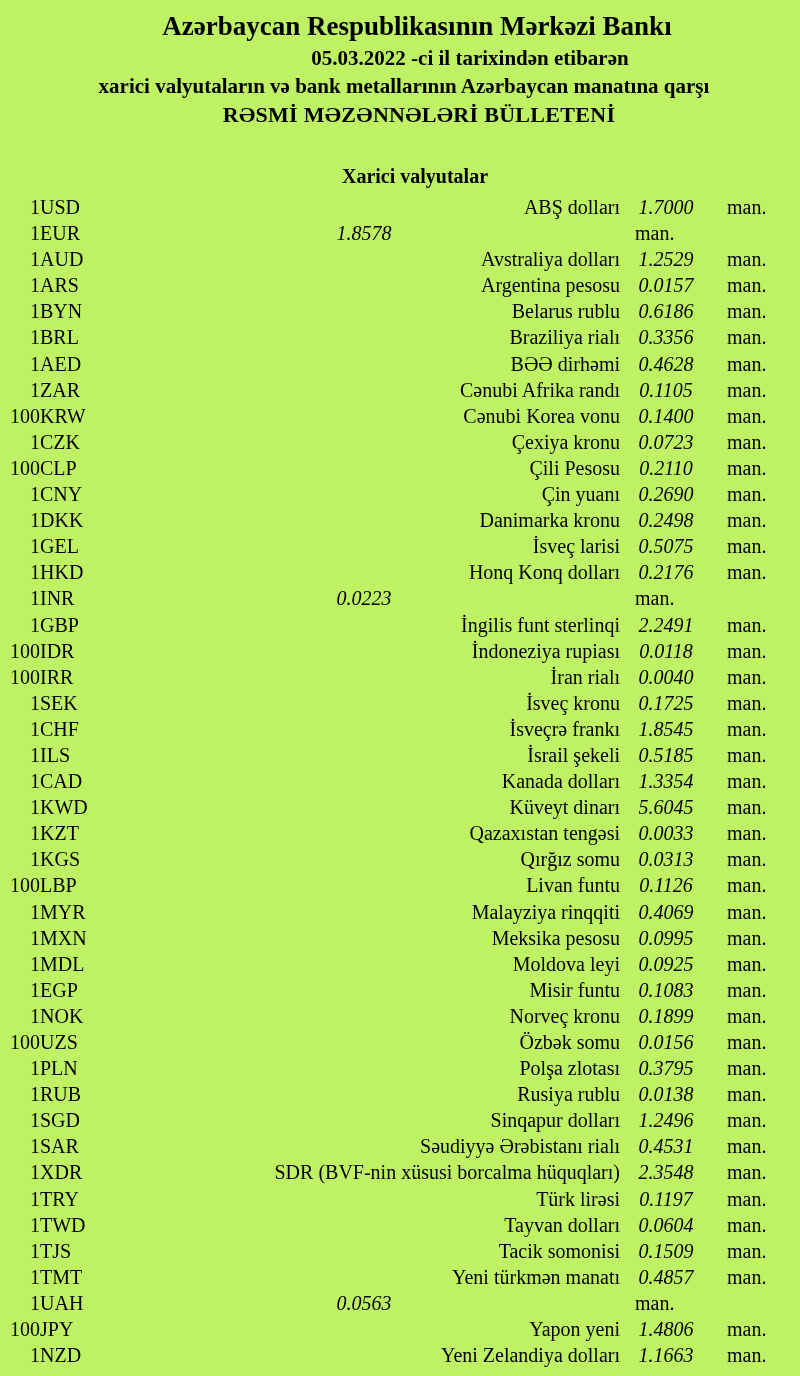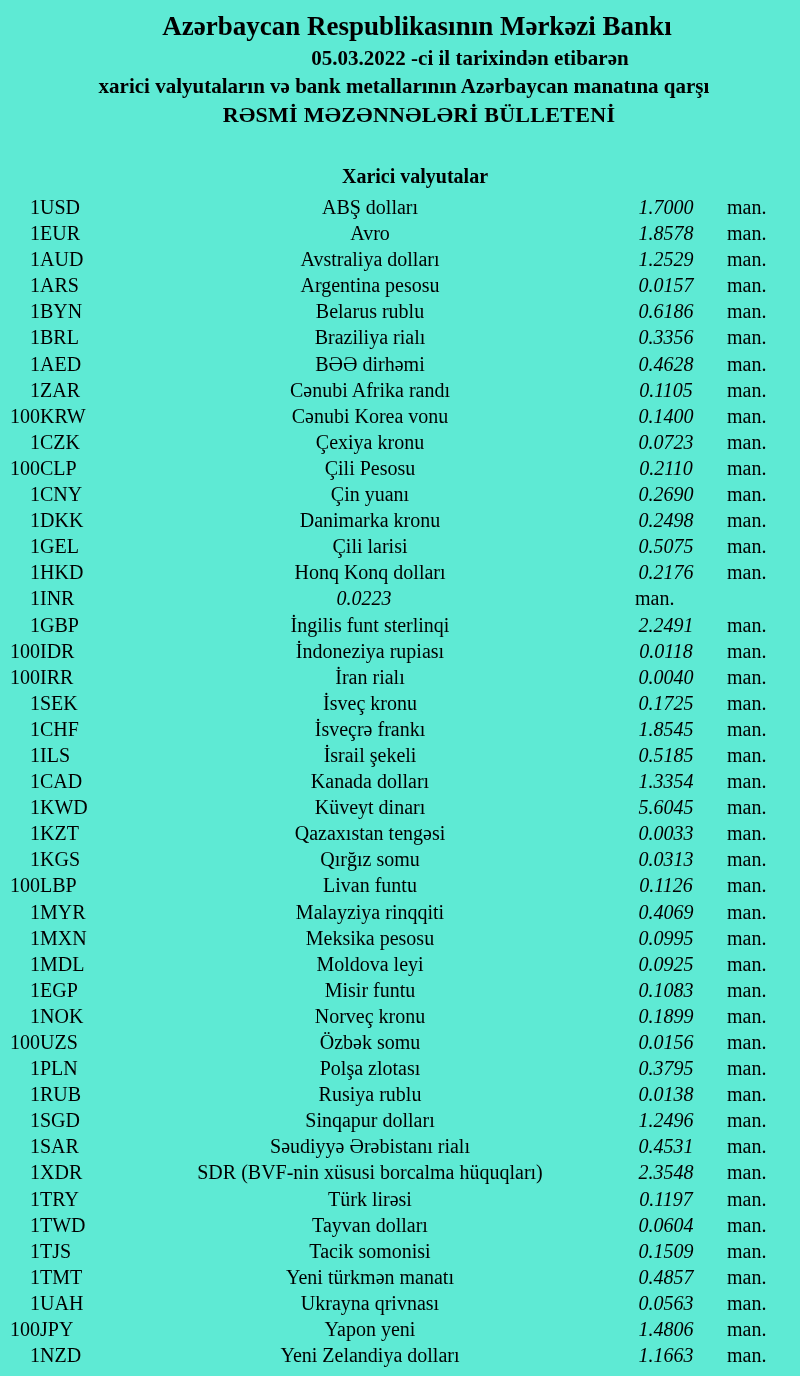--- a/index.html
+++ b/index.html
@@ -3,21 +3,21 @@
 <meta charset="utf-8">
 <style>
   html, body {
     margin: 0;
     padding: 0;
     background: #ffffff;
   }
   .page {
     width: 800px;
     height: 1376px;
-    background: #5eead4;
+    background: #bef264;
     color: #000000;
     font-family: "Liberation Serif", serif;
     position: relative;
     overflow: hidden;
     box-sizing: border-box;
   }
   .hdr {
     text-align: center;
     position: relative;
     white-space: nowrap;
@@ -67,21 +67,21 @@
     height: 26.1px;
     line-height: 26.1px;
     font-size: 20px;
   }
   .cell {
     white-space: nowrap;
     overflow: visible;
   }
   .qty  { text-align: right; }
   .code { }
-  .name { padding-left: 12px; text-align: center; }
+  .name { padding-left: 12px; text-align: right; }
   .rate {
     text-align: center;
     font-weight: 400;
     font-style: italic;
   }
   .unit { padding-left: 15px; text-align: left; }
 </style>
 </head>
 <body>
 
@@ -97,21 +97,20 @@
       <div class="row">
         <span class="cell qty">1</span>
         <span class="cell code">USD</span>
         <span class="cell name">ABŞ dolları</span>
         <span class="cell rate">1.7000</span>
         <span class="cell unit">man.</span>
       </div>
       <div class="row">
         <span class="cell qty">1</span>
         <span class="cell code">EUR</span>
-        <span class="cell name">Avro</span>
         <span class="cell rate">1.8578</span>
         <span class="cell unit">man.</span>
       </div>
       <div class="row">
         <span class="cell qty">1</span>
         <span class="cell code">AUD</span>
         <span class="cell name">Avstraliya dolları</span>
         <span class="cell rate">1.2529</span>
         <span class="cell unit">man.</span>
       </div>
@@ -181,21 +180,21 @@
       <div class="row">
         <span class="cell qty">1</span>
         <span class="cell code">DKK</span>
         <span class="cell name">Danimarka kronu</span>
         <span class="cell rate">0.2498</span>
         <span class="cell unit">man.</span>
       </div>
       <div class="row">
         <span class="cell qty">1</span>
         <span class="cell code">GEL</span>
-        <span class="cell name">Çili larisi</span>
+        <span class="cell name">İsveç larisi</span>
         <span class="cell rate">0.5075</span>
         <span class="cell unit">man.</span>
       </div>
       <div class="row">
         <span class="cell qty">1</span>
         <span class="cell code">HKD</span>
         <span class="cell name">Honq Konq dolları</span>
         <span class="cell rate">0.2176</span>
         <span class="cell unit">man.</span>
       </div>
@@ -383,21 +382,20 @@
       <div class="row">
         <span class="cell qty">1</span>
         <span class="cell code">TMT</span>
         <span class="cell name">Yeni türkmən manatı</span>
         <span class="cell rate">0.4857</span>
         <span class="cell unit">man.</span>
       </div>
       <div class="row">
         <span class="cell qty">1</span>
         <span class="cell code">UAH</span>
-        <span class="cell name">Ukrayna qrivnası</span>
         <span class="cell rate">0.0563</span>
         <span class="cell unit">man.</span>
       </div>
       <div class="row">
         <span class="cell qty">100</span>
         <span class="cell code">JPY</span>
         <span class="cell name">Yapon yeni</span>
         <span class="cell rate">1.4806</span>
         <span class="cell unit">man.</span>
       </div>

